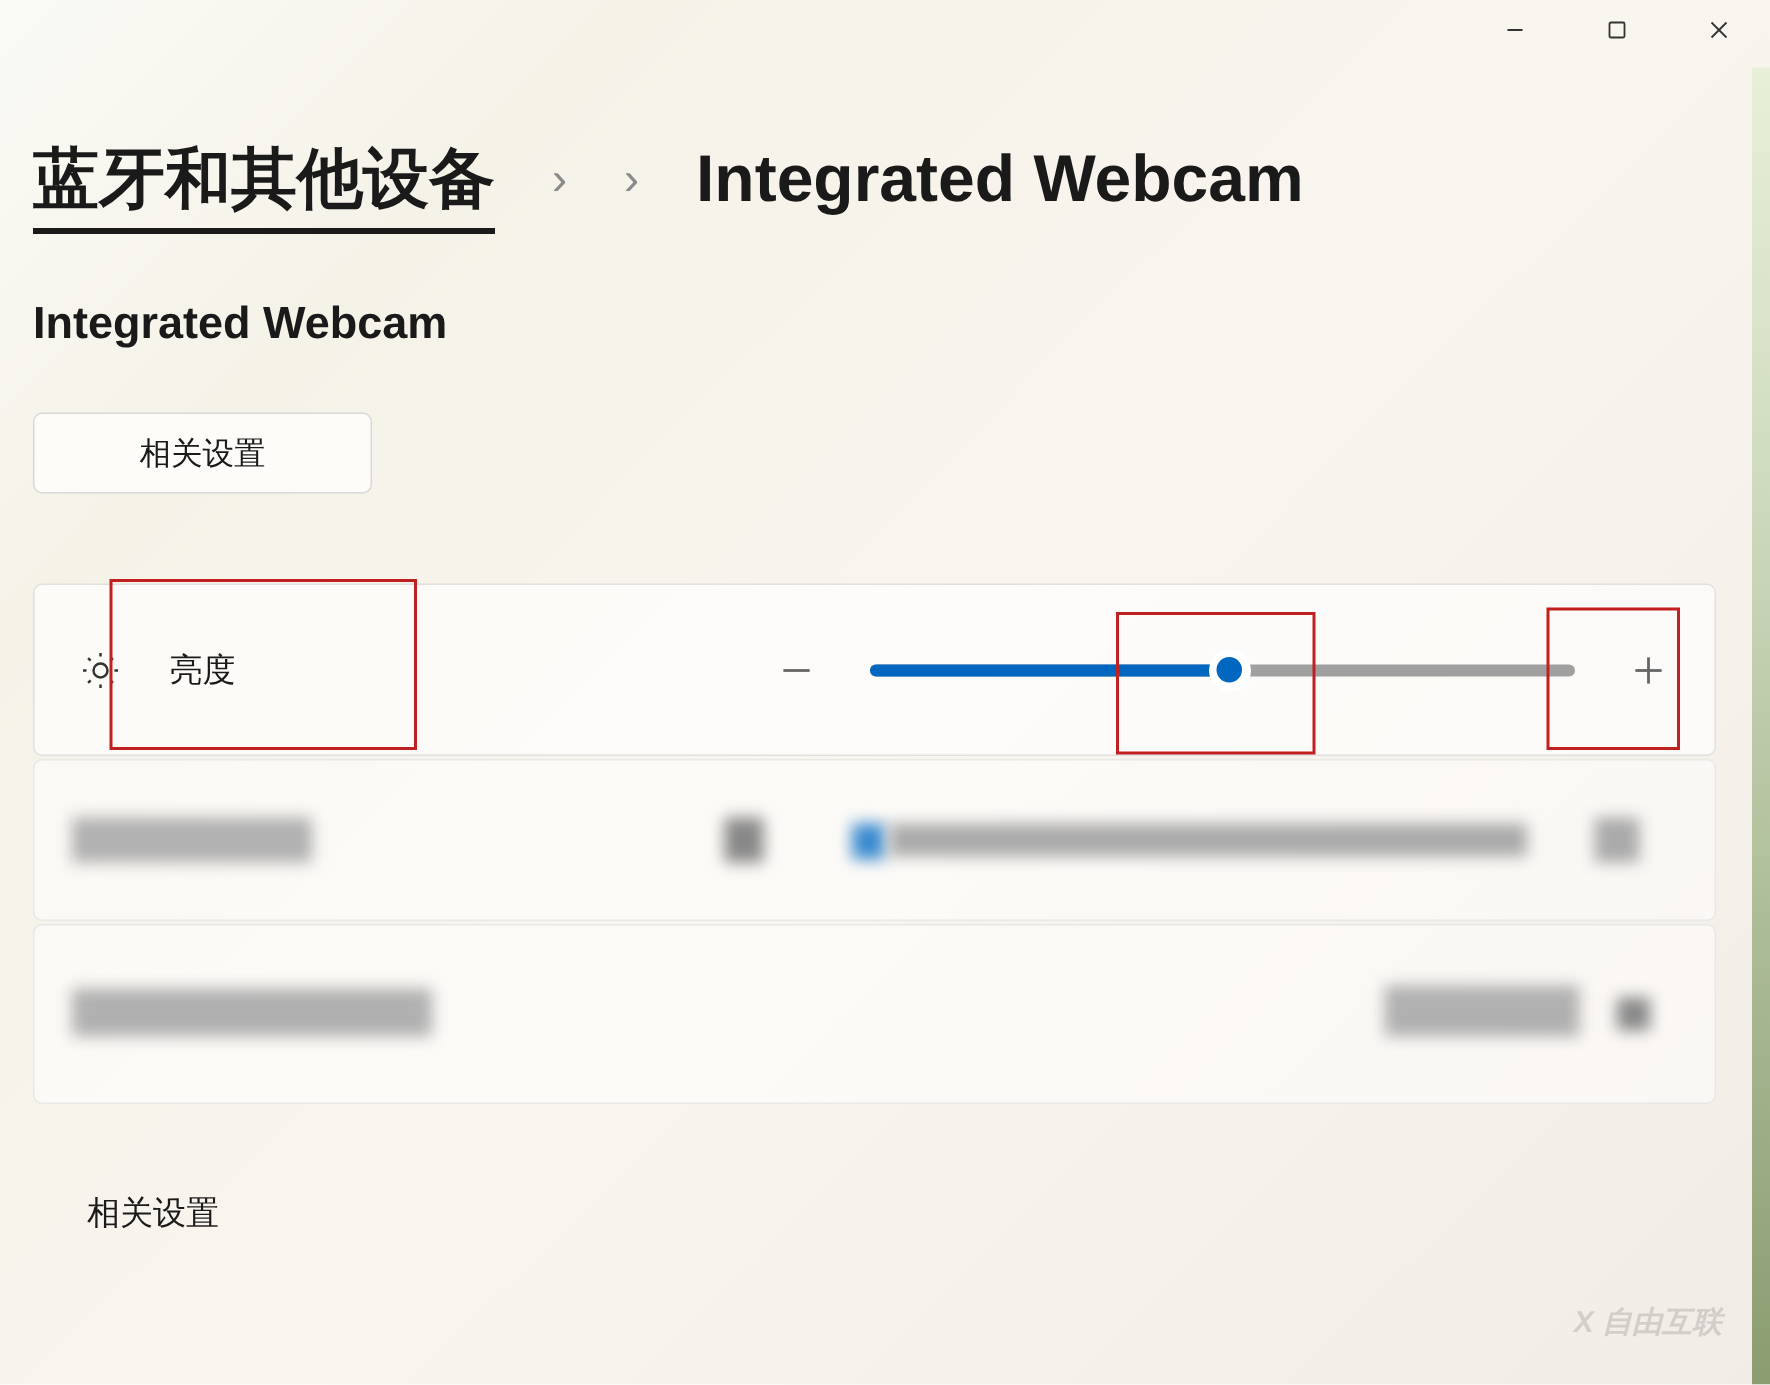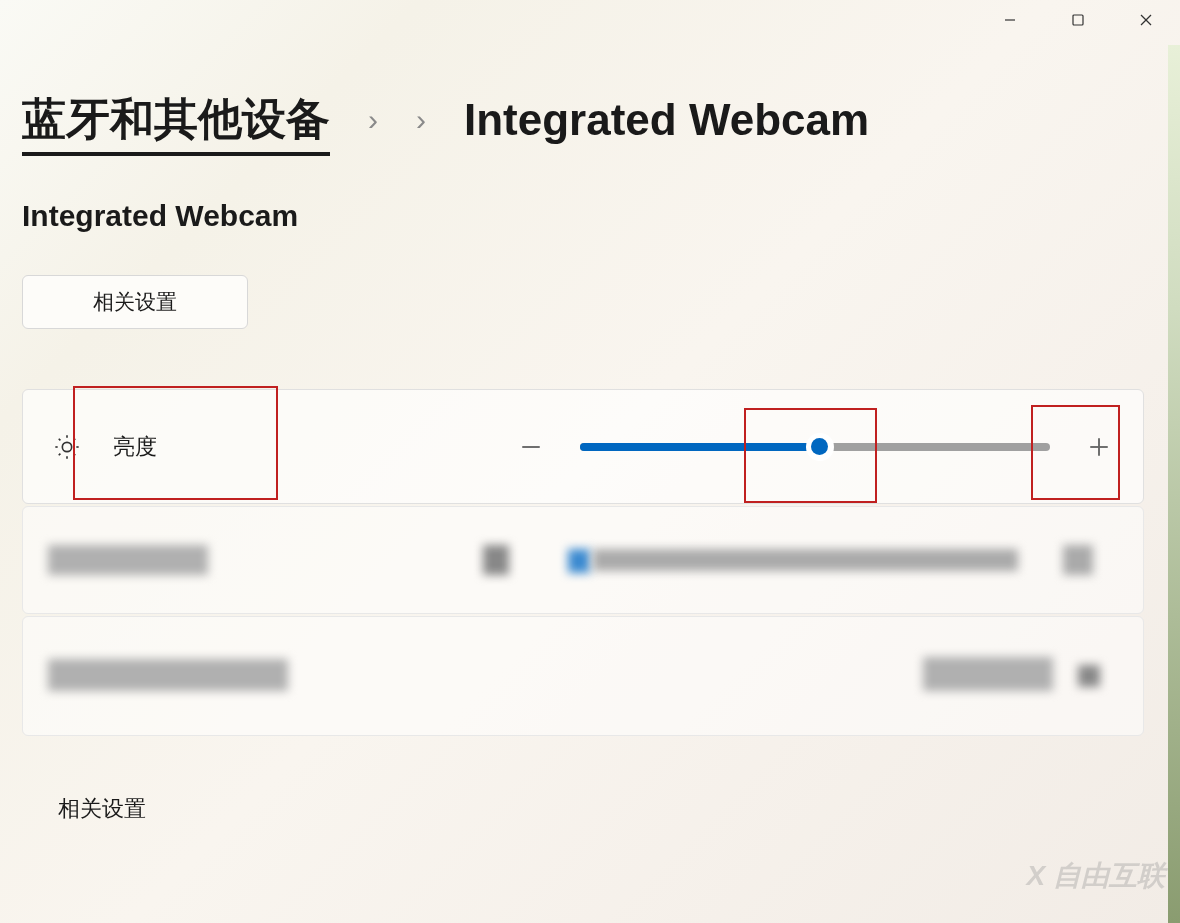--- a/index.html
+++ b/index.html
@@ -213,24 +213,24 @@
     .right-edge {
       position: absolute;
       right: 0;
       top: 45px;
       bottom: 0;
       width: 12px;
       background: linear-gradient(180deg, #e8f0d8 0%, #d0dcc0 30%, #8a9c70 100%);
     }
     .watermark {
       position: absolute;
-      right: 15px;
+      right: 32px;
       bottom: 28px;
       color: rgba(150,150,150,0.35);
-      font-size: 28px;
+      font-size: 20px;
       font-weight: 600;
       font-style: italic;
     }
   </style>
 </head>
 <body>
 
 <div class="window">
 
   <div class="titlebar">

